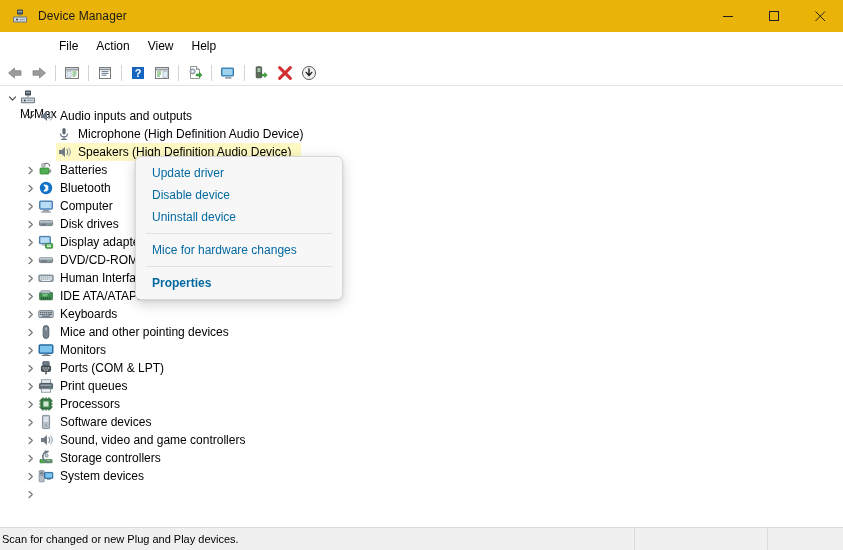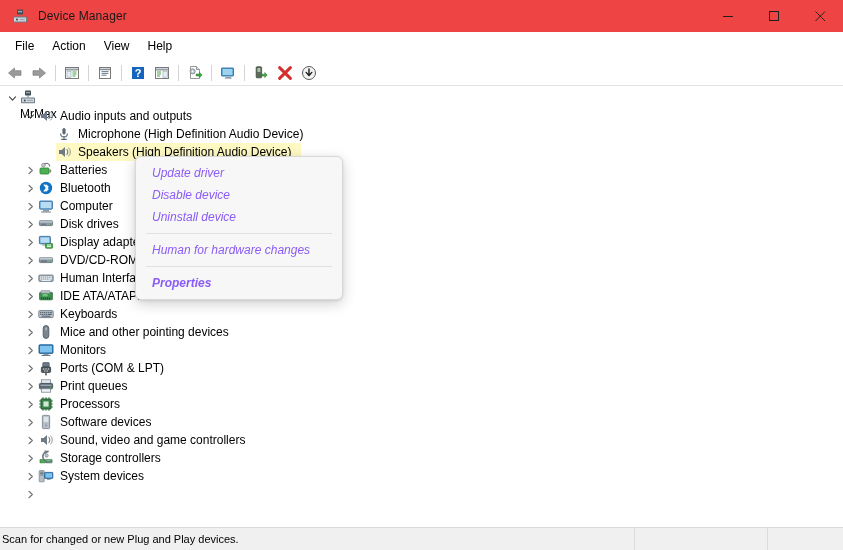--- a/index.html
+++ b/index.html
@@ -18,21 +18,21 @@
     height: 550px;
     background: #ffffff;
     display: flex;
     flex-direction: column;
   }
 
   
   .titlebar {
     height: 32px;
     min-height: 32px;
-    background: #ef4444;
+    background: #eab308;
     display: flex;
     align-items: center;
     position: relative;
     user-select: none;
   }
   .titlebar-icon {
     width: 16px; height: 16px;
     margin-left: 12px;
     margin-right: 10px;
     position: relative;
@@ -60,20 +60,21 @@
 
   
   .menubar {
     height: 28px;
     min-height: 28px;
     background: #ffffff;
     display: flex;
     align-items: center;
     padding-left: 6px;
     user-select: none;
+    margin-left: 44px;
   }
   .menu-item {
     font-size: 12px;
     color: #000000;
     padding: 4px 9px;
     cursor: default;
     border-radius: 2px;
   }
 
   
@@ -186,25 +187,24 @@
     border-radius: 6px;
     box-shadow: 0 4px 14px rgba(0,0,0,0.18), 0 1px 3px rgba(0,0,0,0.10);
     padding: 5px 0 5px 0;
     z-index: 50;
     user-select: none;
   }
   .ctx-item {
     height: 22px;
     line-height: 22px;
     font-size: 12px;
-    color: #8b5cf6;
+    color: #0369a1;
     padding-left: 16px;
     cursor: default;
     white-space: nowrap;
-    font-style: italic;
   }
   .ctx-item.bold { font-weight: bold; }
   .ctx-sep {
     height: 1px;
     background: #e0e0e0;
     margin: 5px 10px 5px 10px;
   }
 
   
   .ic { width:16px; height:16px; display:block; }
@@ -645,21 +645,21 @@
           </span>
           <span class="lbl">Monitors</span>
         </span>
       </div>
       <div class="tree-row lvl1">
         <span class="chev">
           <svg width="9" height="9" viewBox="0 0 10 10">
             <path d="M3.4 1.6 L7 5 L3.4 8.4" fill="none" stroke="#6b6b6b" stroke-width="1.3" stroke-linecap="round" stroke-linejoin="round"></path>
           </svg>
         </span>
-        <span style="display: inline-flex; align-items: flex-end; height: 18px;">
+        <span style="display: inline-flex; align-items: center; height: 18px;">
           <span class="ico">
             <svg class="ic" viewBox="0 0 16 16">
               <rect x="4.8" y="1.6" width="6.4" height="4.4" rx="0.6" fill="#6e7b86" stroke="#4a555e" stroke-width="0.7"></rect>
               <rect x="3.4" y="6" width="9.2" height="5.4" rx="0.8" fill="#50595f" stroke="#343c42" stroke-width="0.8"></rect>
               <g fill="#c7ced3">
                 <circle cx="5.6" cy="8" r="0.8"></circle>
                 <circle cx="8" cy="8" r="0.8"></circle>
                 <circle cx="10.4" cy="8" r="0.8"></circle>
                 <circle cx="6.8" cy="10" r="0.8"></circle>
                 <circle cx="9.2" cy="10" r="0.8"></circle>
@@ -794,21 +794,21 @@
           </svg>
         </span>
       </div>
     </div>
 
   <div class="ctx-menu">
     <div class="ctx-item">Update driver</div>
     <div class="ctx-item">Disable device</div>
     <div class="ctx-item">Uninstall device</div>
     <div class="ctx-sep"></div>
-    <div class="ctx-item">Human for hardware changes</div>
+    <div class="ctx-item">Mice for hardware changes</div>
     <div class="ctx-sep"></div>
     <div class="ctx-item bold">Properties</div>
   </div>
 
   <div class="statusbar">
     <div class="status-cell-main">Scan for changed or new Plug and Play devices.</div>
     <div class="status-cell-b"></div>
     <div class="status-cell-c"></div>
   </div>
 

